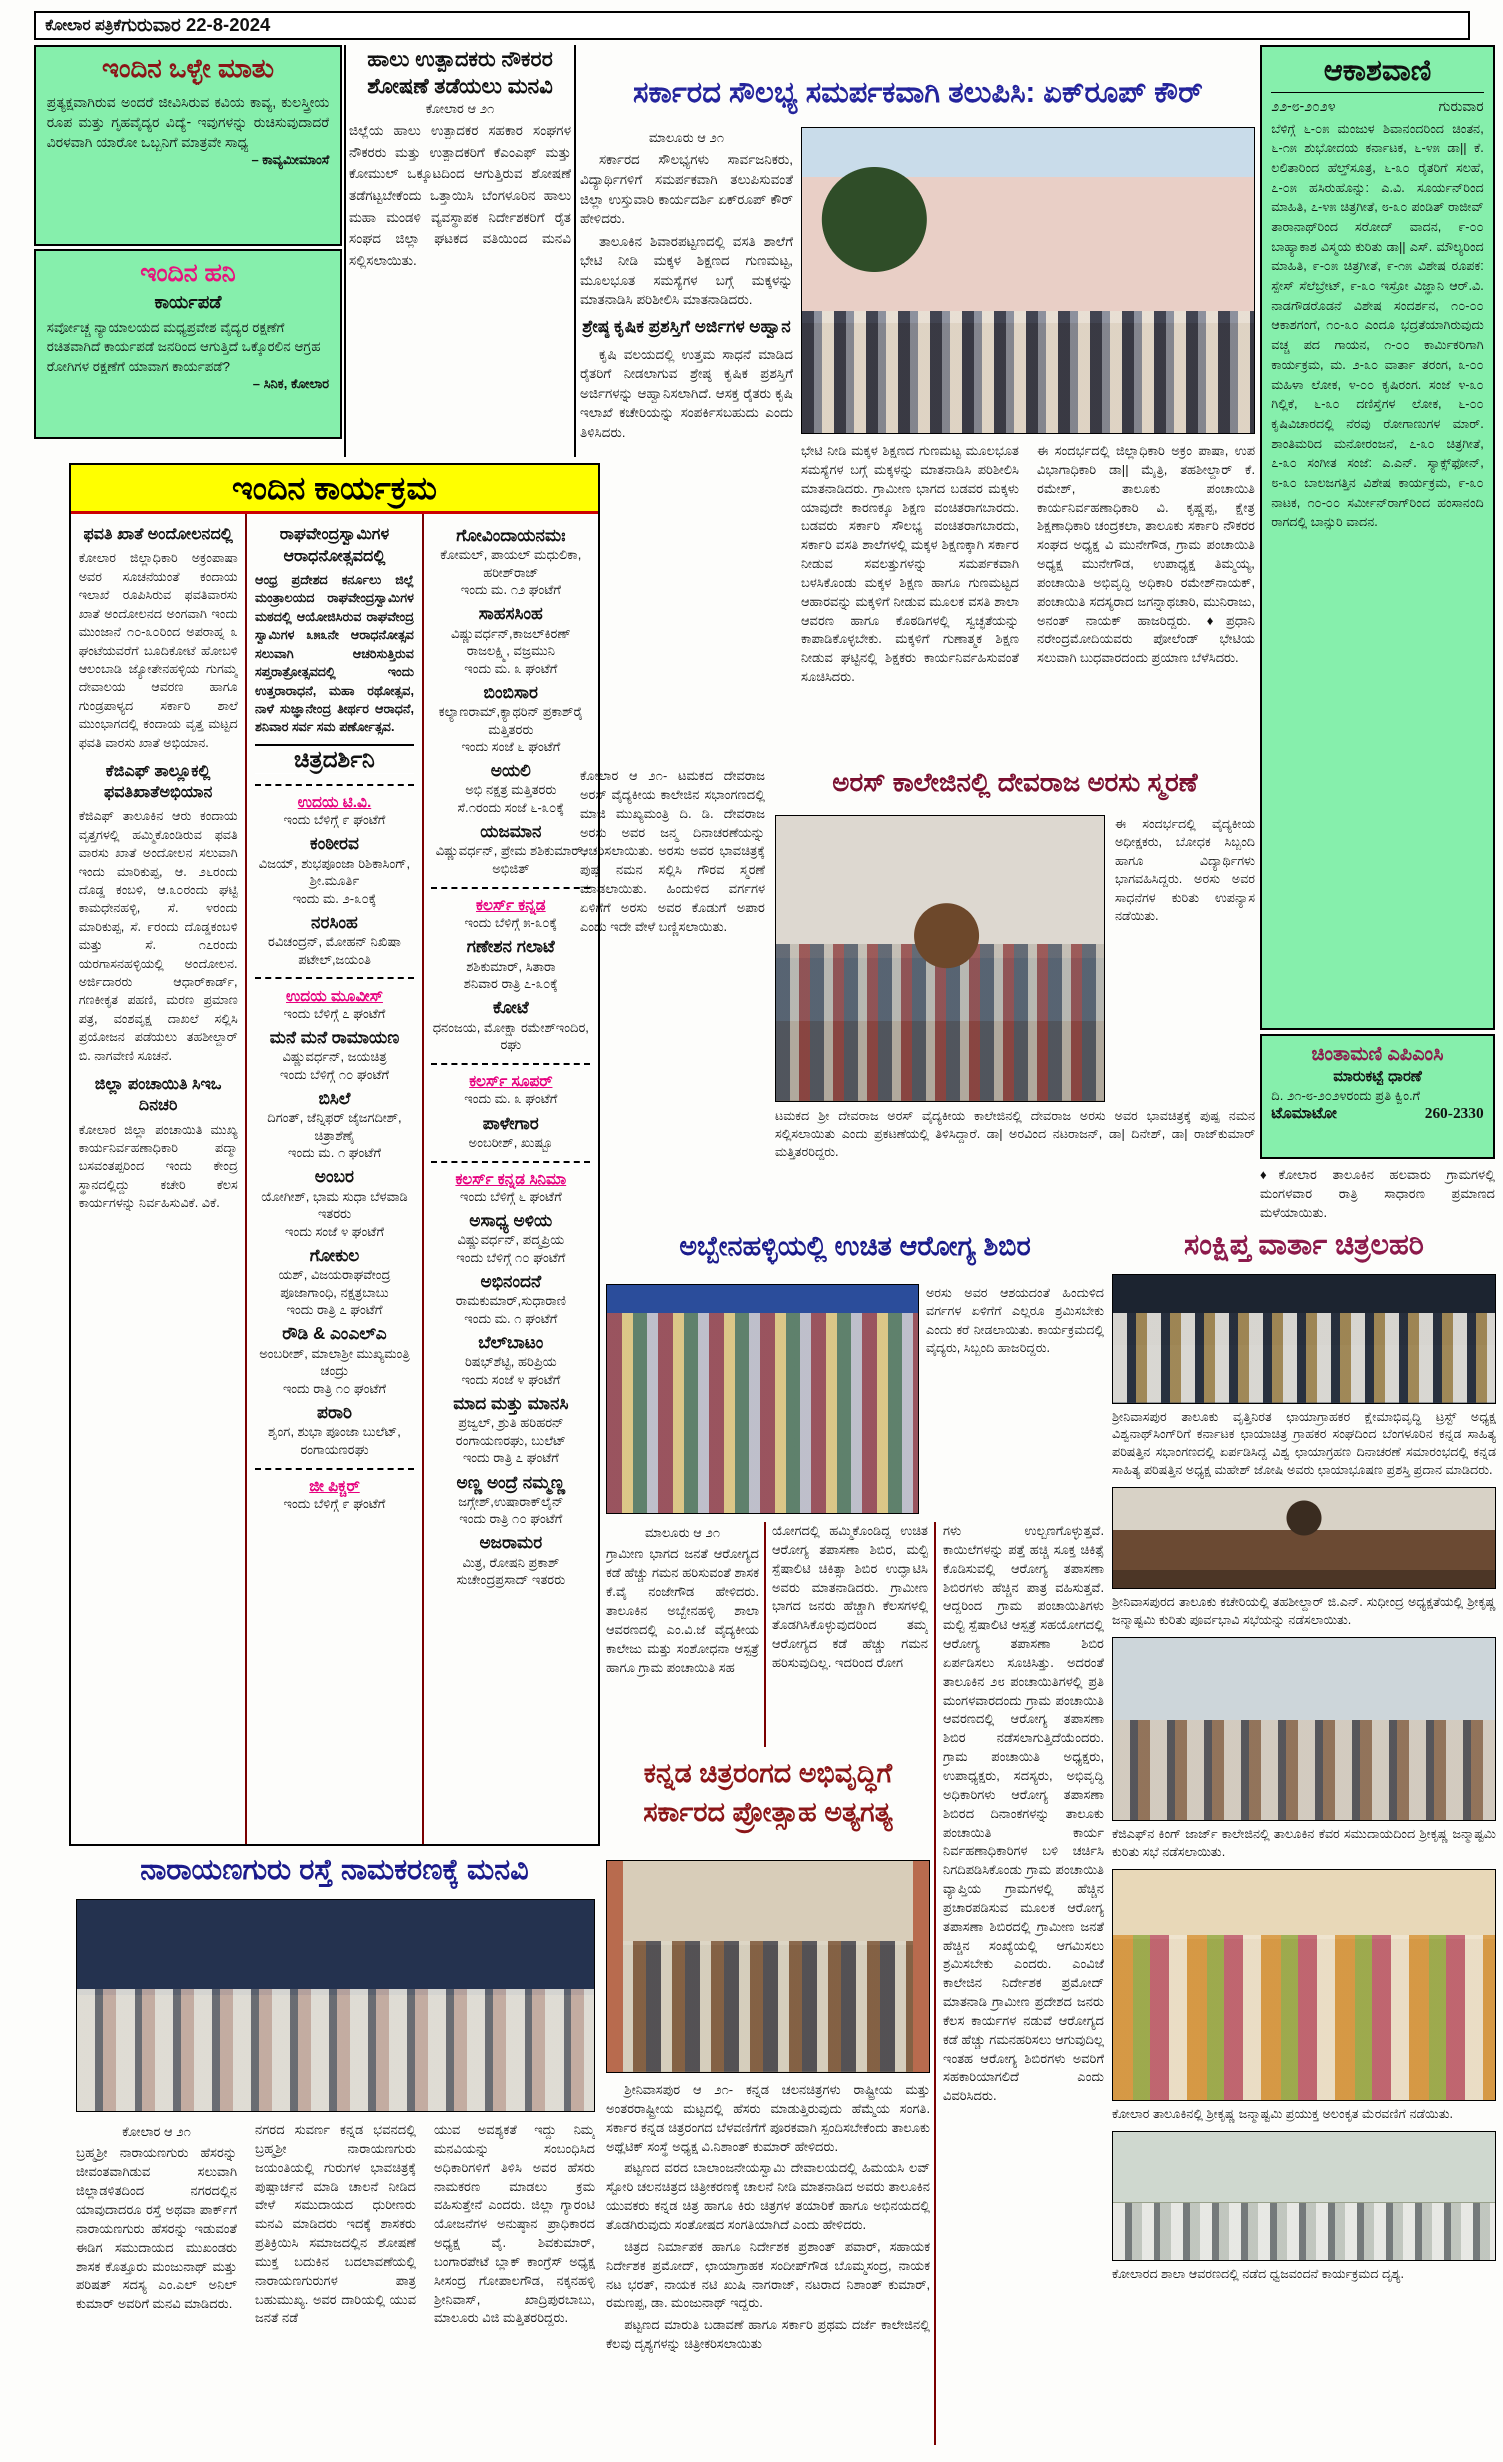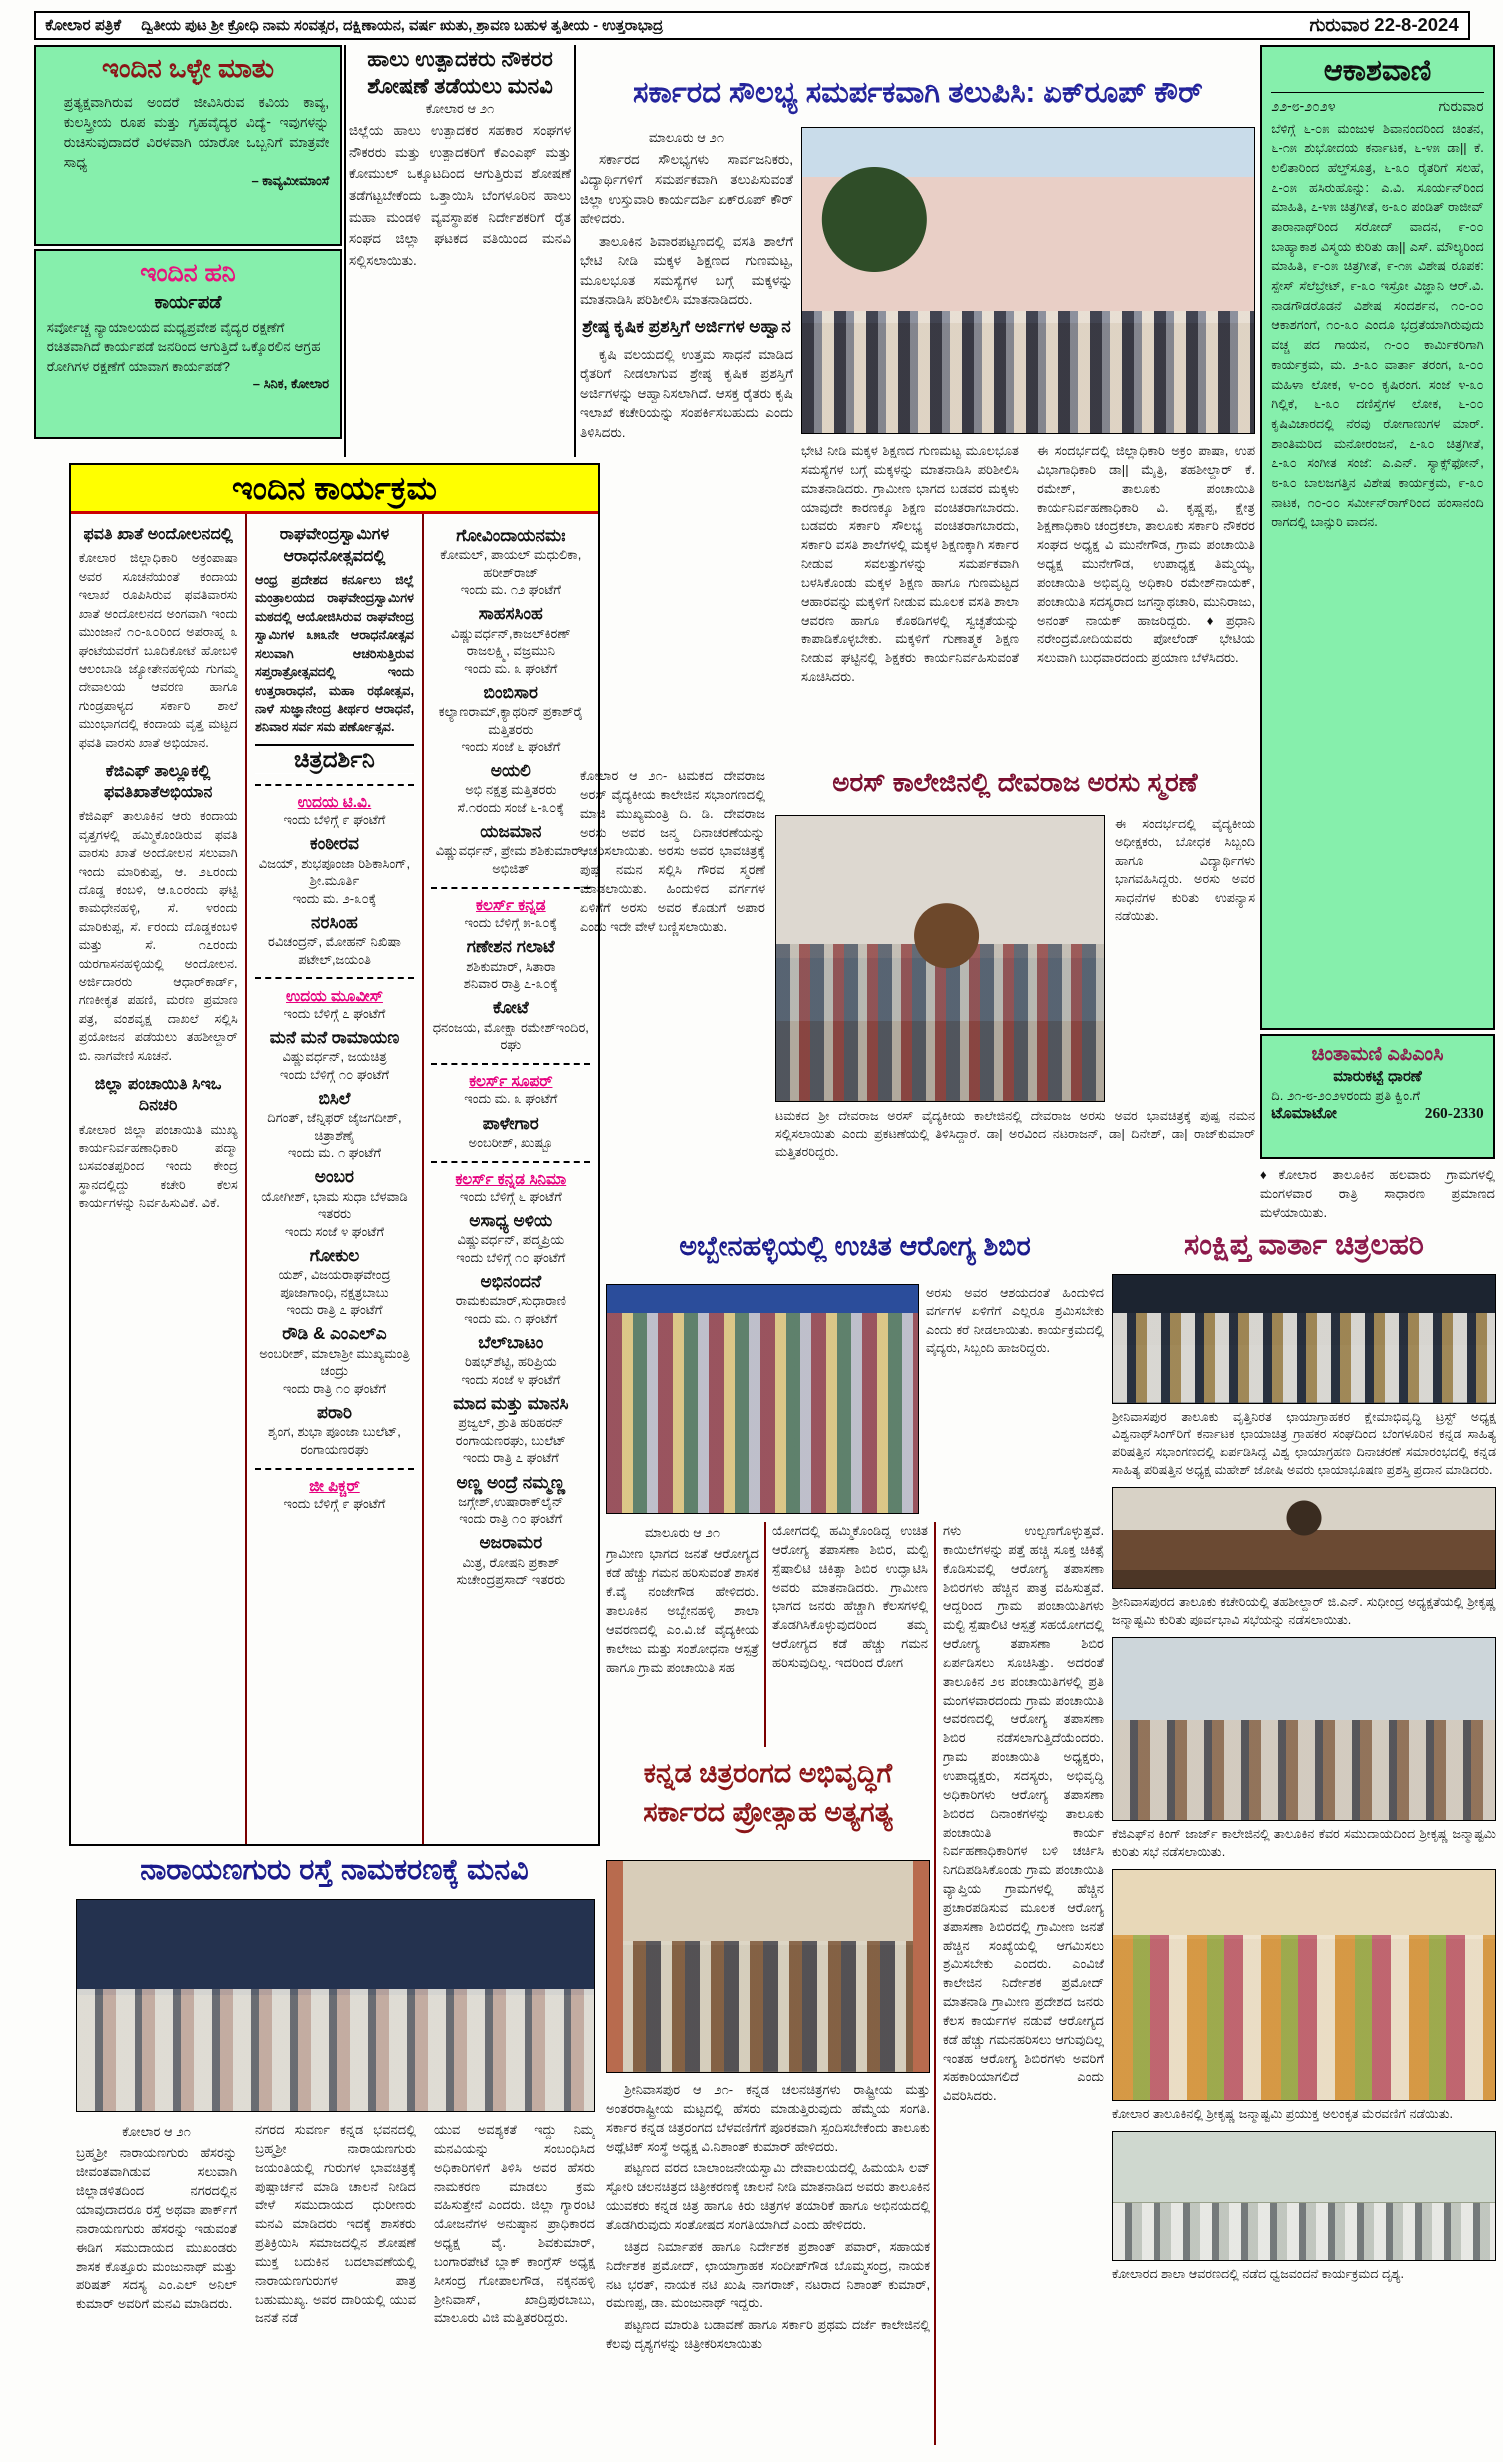--- a/index.html
+++ b/index.html
@@ -83,27 +83,26 @@
   .market-row{display:flex;justify-content:space-between;font-weight:bold;font-size:15.4px;
               font-family:"Liberation Serif",serif;}
 </style>
 </head>
 <body>
 
 <div id="page">
 
   <div id="masthead" class="abs" style="left:34px;top:10.8px;width:1436px;height:29px;">
     <span class="l">ಕೋಲಾರ ಪತ್ರಿಕೆ</span>
-    <span class="c">ದ್ವಿತೀಯ ಪುಟ   ಶ್ರೀ ಕ್ರೋಧಿ ನಾಮ ಸಂವತ್ಸರ, ದಕ್ಷಿಣಾಯನ, ವರ್ಷ ಋತು, ಶ್ರಾವಣ ಬಹುಳ ತೃತೀಯ - ಉತ್ತರಾಭಾದ್ರ</span>
     <span class="r">ಗುರುವಾರ 22-8-2024</span>
   </div>
 
   <div class="abs box" style="left:34px;top:45px;width:308px;height:201px;padding:4.6px 10.8px;">
     <div class="hl hl-darkred" style="font-size:26px;">ಇಂದಿನ ಒಳ್ಳೇ ಮಾತು</div>
-    <div class="bodytext" style="font-size:14px;margin-top:6.2px;margin-left:17px;">ಪ್ರತ್ಯಕ್ಷವಾಗಿರುವ ಅಂದರೆ ಜೀವಿಸಿರುವ ಕವಿಯ ಕಾವ್ಯ, ಕುಲಸ್ತ್ರೀಯ ರೂಪ ಮತ್ತು ಗೃಹವೈದ್ಯರ ವಿದ್ಯೆ- ಇವುಗಳನ್ನು ರುಚಿಸುವುದಾದರೆ ವಿರಳವಾಗಿ ಯಾರೋ ಒಬ್ಬನಿಗೆ ಮಾತ್ರವೇ ಸಾಧ್ಯ</div>
+    <div class="bodytext" style="font-size:14px;margin-top:6.2px;">ಪ್ರತ್ಯಕ್ಷವಾಗಿರುವ ಅಂದರೆ ಜೀವಿಸಿರುವ ಕವಿಯ ಕಾವ್ಯ, ಕುಲಸ್ತ್ರೀಯ ರೂಪ ಮತ್ತು ಗೃಹವೈದ್ಯರ ವಿದ್ಯೆ- ಇವುಗಳನ್ನು ರುಚಿಸುವುದಾದರೆ ವಿರಳವಾಗಿ ಯಾರೋ ಒಬ್ಬನಿಗೆ ಮಾತ್ರವೇ ಸಾಧ್ಯ</div>
     <div class="sig">– ಕಾವ್ಯಮೀಮಾಂಸೆ</div>
   </div>
 
   <div class="abs box" style="left:34px;top:249px;width:308px;height:190px;padding:4.6px 10.8px;">
     <div class="hl hl-pink" style="font-size:25px;">ಇಂದಿನ ಹನಿ</div>
     <div class="hl" style="font-size:18px;margin:3.1px 0;">ಕಾರ್ಯಪಡೆ</div>
     <div class="bodytext" style="font-size:13.5px;text-align:left;">ಸರ್ವೋಚ್ಚ ನ್ಯಾಯಾಲಯದ ಮಧ್ಯಪ್ರವೇಶ ವೈದ್ಯರ ರಕ್ಷಣೆಗೆ ರಚಿತವಾಗಿದೆ ಕಾರ್ಯಪಡೆ ಜನರಿಂದ ಆಗುತ್ತಿದೆ ಒಕ್ಕೊರಲಿನ ಆಗ್ರಹ ರೋಗಿಗಳ ರಕ್ಷಣೆಗೆ ಯಾವಾಗ ಕಾರ್ಯಪಡೆ?</div>
     <div class="sig">– ಸಿನಿಕ, ಕೋಲಾರ</div>
   </div>
 

